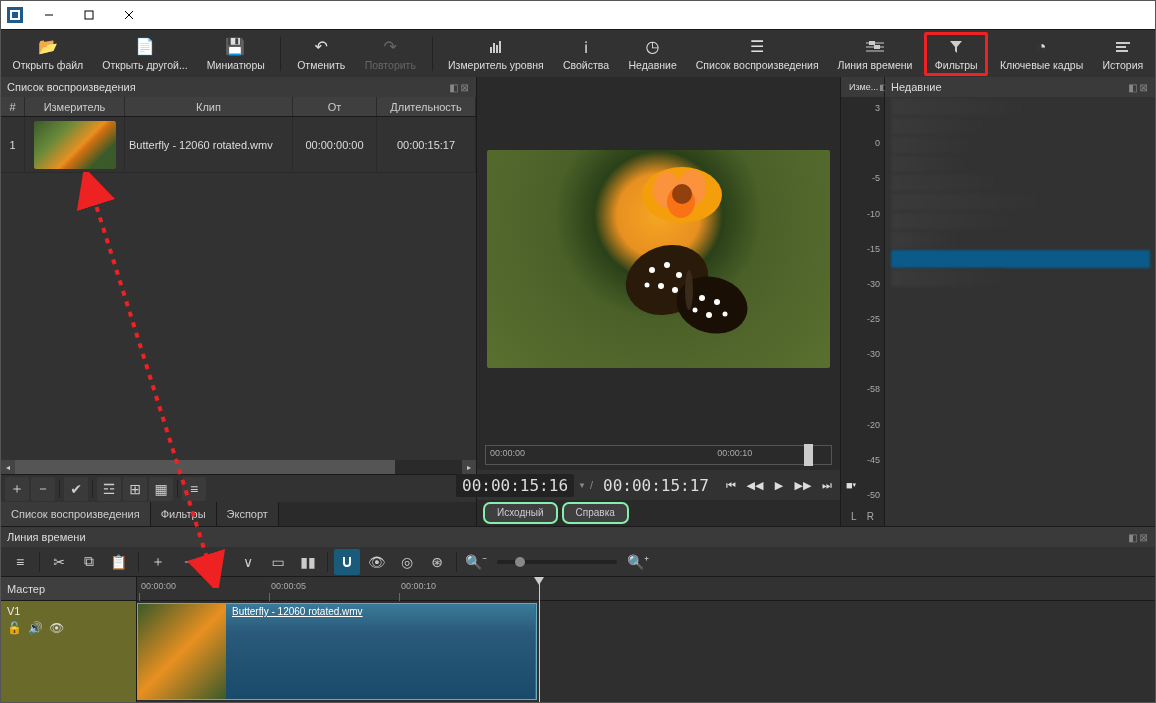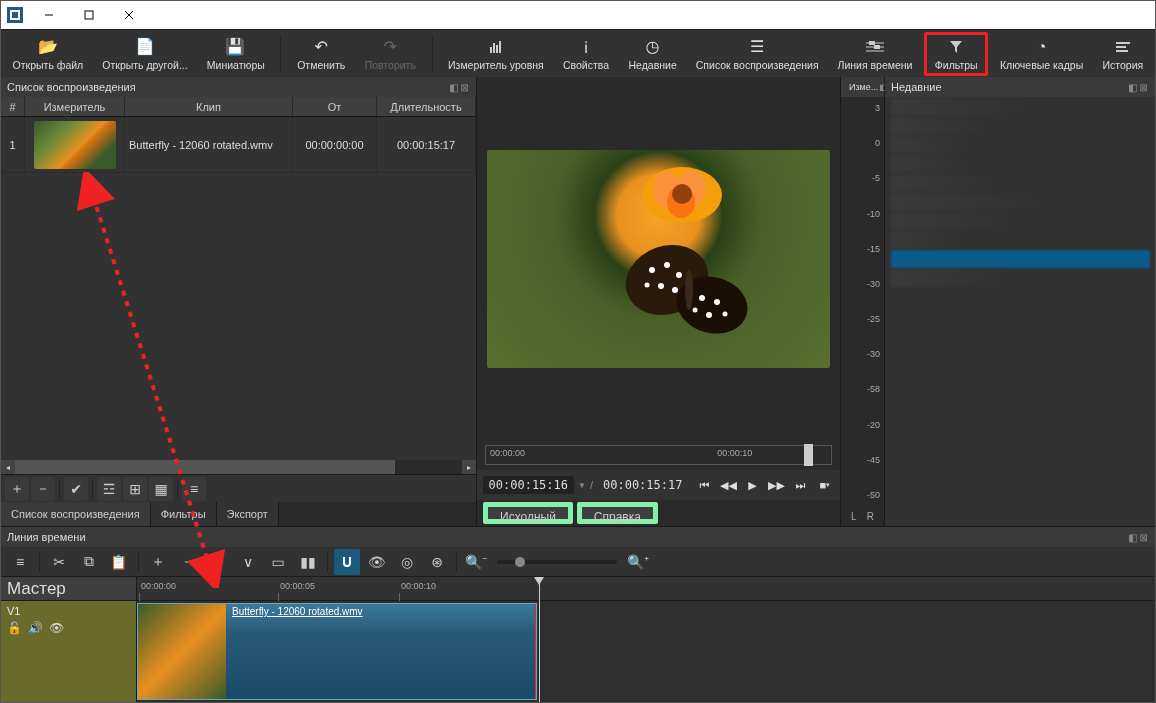--- a/index.html
+++ b/index.html
@@ -58,26 +58,26 @@
 .butterfly { position: absolute; width: 140px; height: 120px; left: 130px; top: 80px; }
 .flower { position:absolute; width:110px; height:90px; left:140px; top:10px; }
 
 .scrub { height: 30px; background: #2a2a2a; display: flex; align-items: center; padding: 0 8px; position: relative; }
 .scrub-track { flex: 1; height: 20px; border: 1px solid #555; position: relative; background: #2a2a2a; }
 .scrub-tick { position: absolute; top: 2px; font-size: 9px; color: #aaa; }
 .scrub-handle { position: absolute; top: -2px; right: 18px; width: 9px; height: 22px; background: #ccc; }
 
 .transport { height: 30px; background: #323232; display: flex; align-items: center; justify-content: center; gap: 6px; padding: 0 8px; }
 .transport .seg { display:flex; align-items:center; gap:4px;}
-.transport .tc { font-family: monospace; font-size: 12px; color: #ddd; padding: 2px 6px; background:#222; border-radius:2px; }
+.transport .tc { font-family: monospace; font-size: 16px; color: #ddd; padding: 2px 6px; background:#222; border-radius:2px; }
 .transport .tcslash { color:#888; }
 .transport .trbtn { width: 20px; height: 20px; display: flex; align-items: center; justify-content: center; cursor: pointer; color: #ddd; font-size: 11px; }
 
 .center-tabs { height: 26px; background: #2a2a2a; display: flex; padding: 2px 6px; gap: 4px; }
-.center-tabs .ctab { padding: 3px 12px; font-size: 12px; cursor: pointer; background: #3f3f3f; border: 5px solid #86efac; color: #ccc; border-radius:2px; }
+.center-tabs .ctab { padding: 3px 12px; font-size: 10px; cursor: pointer; background: #3f3f3f; border: 2px solid #86efac; color: #ccc; border-radius:7px; }
 .meter-scale { flex: 1; display: flex; flex-direction: column; justify-content: space-between; padding: 6px 4px; }
 .meter-scale .mv { font-size: 9px; color: #aaa; text-align: right; }
 .meter-lr { height: 20px; display: flex; justify-content: center; gap: 10px; font-size: 10px; color: #aaa; align-items:center;}
 
 .right-pane { width: 270px; background: #323232; display: flex; flex-direction: column; }
 .recent-body { flex: 1; background: #323232; overflow: hidden; }
 .recent-search { padding: 4px; }
 .recent-search input { width: 100%; background: #2a2a2a; border: 1px solid #444; color: #888; padding: 3px 5px; font-size: 11px; }
 .recent-item { height: 18px; margin: 1px 6px; background: linear-gradient(90deg, #3a3a3a, #323232); border-radius: 1px; filter: blur(1.8px); }
 .recent-item.sel { background: #0a5a8a; filter: blur(1.2px); }
@@ -85,21 +85,21 @@
 .timeline-pane { height: 176px; background: #323232; border-top: 1px solid #1a1a1a; display: flex; flex-direction: column; }
 .tl-tools { height: 30px; background: #323232; display: flex; align-items: center; padding: 2px 6px; gap: 4px; border-bottom: 1px solid #1a1a1a; }
 .tl-tools .tlbtn { width: 26px; height: 26px; display: flex; align-items: center; justify-content: center; cursor: pointer; color: #ccc; border-radius: 2px; font-size: 14px; }
 .tl-tools .tlbtn.active { background: #1a5a7a; }
 .tl-tools .tlsep { width: 1px; height: 20px; background: #222; margin: 0 2px; }
 .tl-tools .zoom-slider { width: 120px; height: 4px; background: #222; position: relative; border-radius: 2px; margin: 0 4px; }
 .tl-tools .zoom-slider .zt { position:absolute; width:10px; height:10px; background:#888; border-radius:50%; top:-3px; left:18px; }
 
 .tl-body { flex: 1; display: flex; min-height: 0; }
 .tl-heads { width: 136px; background: #3a3a3a; border-right: 1px solid #1a1a1a; display: flex; flex-direction: column; }
-.tl-head-master { height: 24px; background: #3f3f3f; display: flex; align-items: center; padding: 0 6px; font-size: 17px; color: #ddd; border-bottom: 1px solid #1a1a1a;}
+.tl-head-master { height: 24px; background: #3f3f3f; display: flex; align-items: center; padding: 0 6px; font-size: 11px; color: #ddd; border-bottom: 1px solid #1a1a1a;}
 .tl-head-track { flex: 1; background: #6a6a2a; display: flex; flex-direction: column; padding: 4px 6px; }
 .tl-head-track .tname { font-size: 11px; color: #eee; margin-bottom: 4px; }
 .tl-head-track .ticons { display: flex; gap: 6px; font-size: 12px; color: #ddd; }
 
 .tl-tracks { flex: 1; background: #2a2a2a; position: relative; overflow: hidden; }
 .tl-ruler { height: 24px; background: #323232; border-bottom: 1px solid #1a1a1a; position: relative; }
 .tl-ruler .rt { position: absolute; top: 4px; font-size: 9px; color: #aaa; }
 .tl-ruler .rt::before { content:''; position:absolute; left:-2px; top:12px; width:1px; height:8px; background:#666;}
 .tl-playhead { position: absolute; top: 0; bottom: 0; width: 1px; background: #ccc; left: 402px; z-index:10;}
 .tl-playhead::before { content:''; position:absolute; top:0; left:-5px; width:0; height:0; border-left:5px solid transparent; border-right:5px solid transparent; border-top:8px solid #ccc;}
@@ -439,21 +439,21 @@
           <div class="ticons">
             <span>🔓</span>
             <span>🔊</span>
             <span>👁</span>
           </div>
         </div>
       </div>
       <div class="tl-tracks">
         <div class="tl-ruler">
           <span class="rt" style="left:4px">00:00:00</span>
-          <span class="rt" style="left:143px">00:00:05</span>
+          <span class="rt" style="left:134px">00:00:05</span>
           <span class="rt" style="left:264px">00:00:10</span>
         </div>
         <div class="tl-track-row">
           <div class="tl-clip">
             <div class="clipthumb"></div>
             <div class="cliplabel">Butterfly - 12060 rotated.wmv</div>
             <div class="clipend"></div>
           </div>
         </div>
         <div class="tl-playhead"></div>

